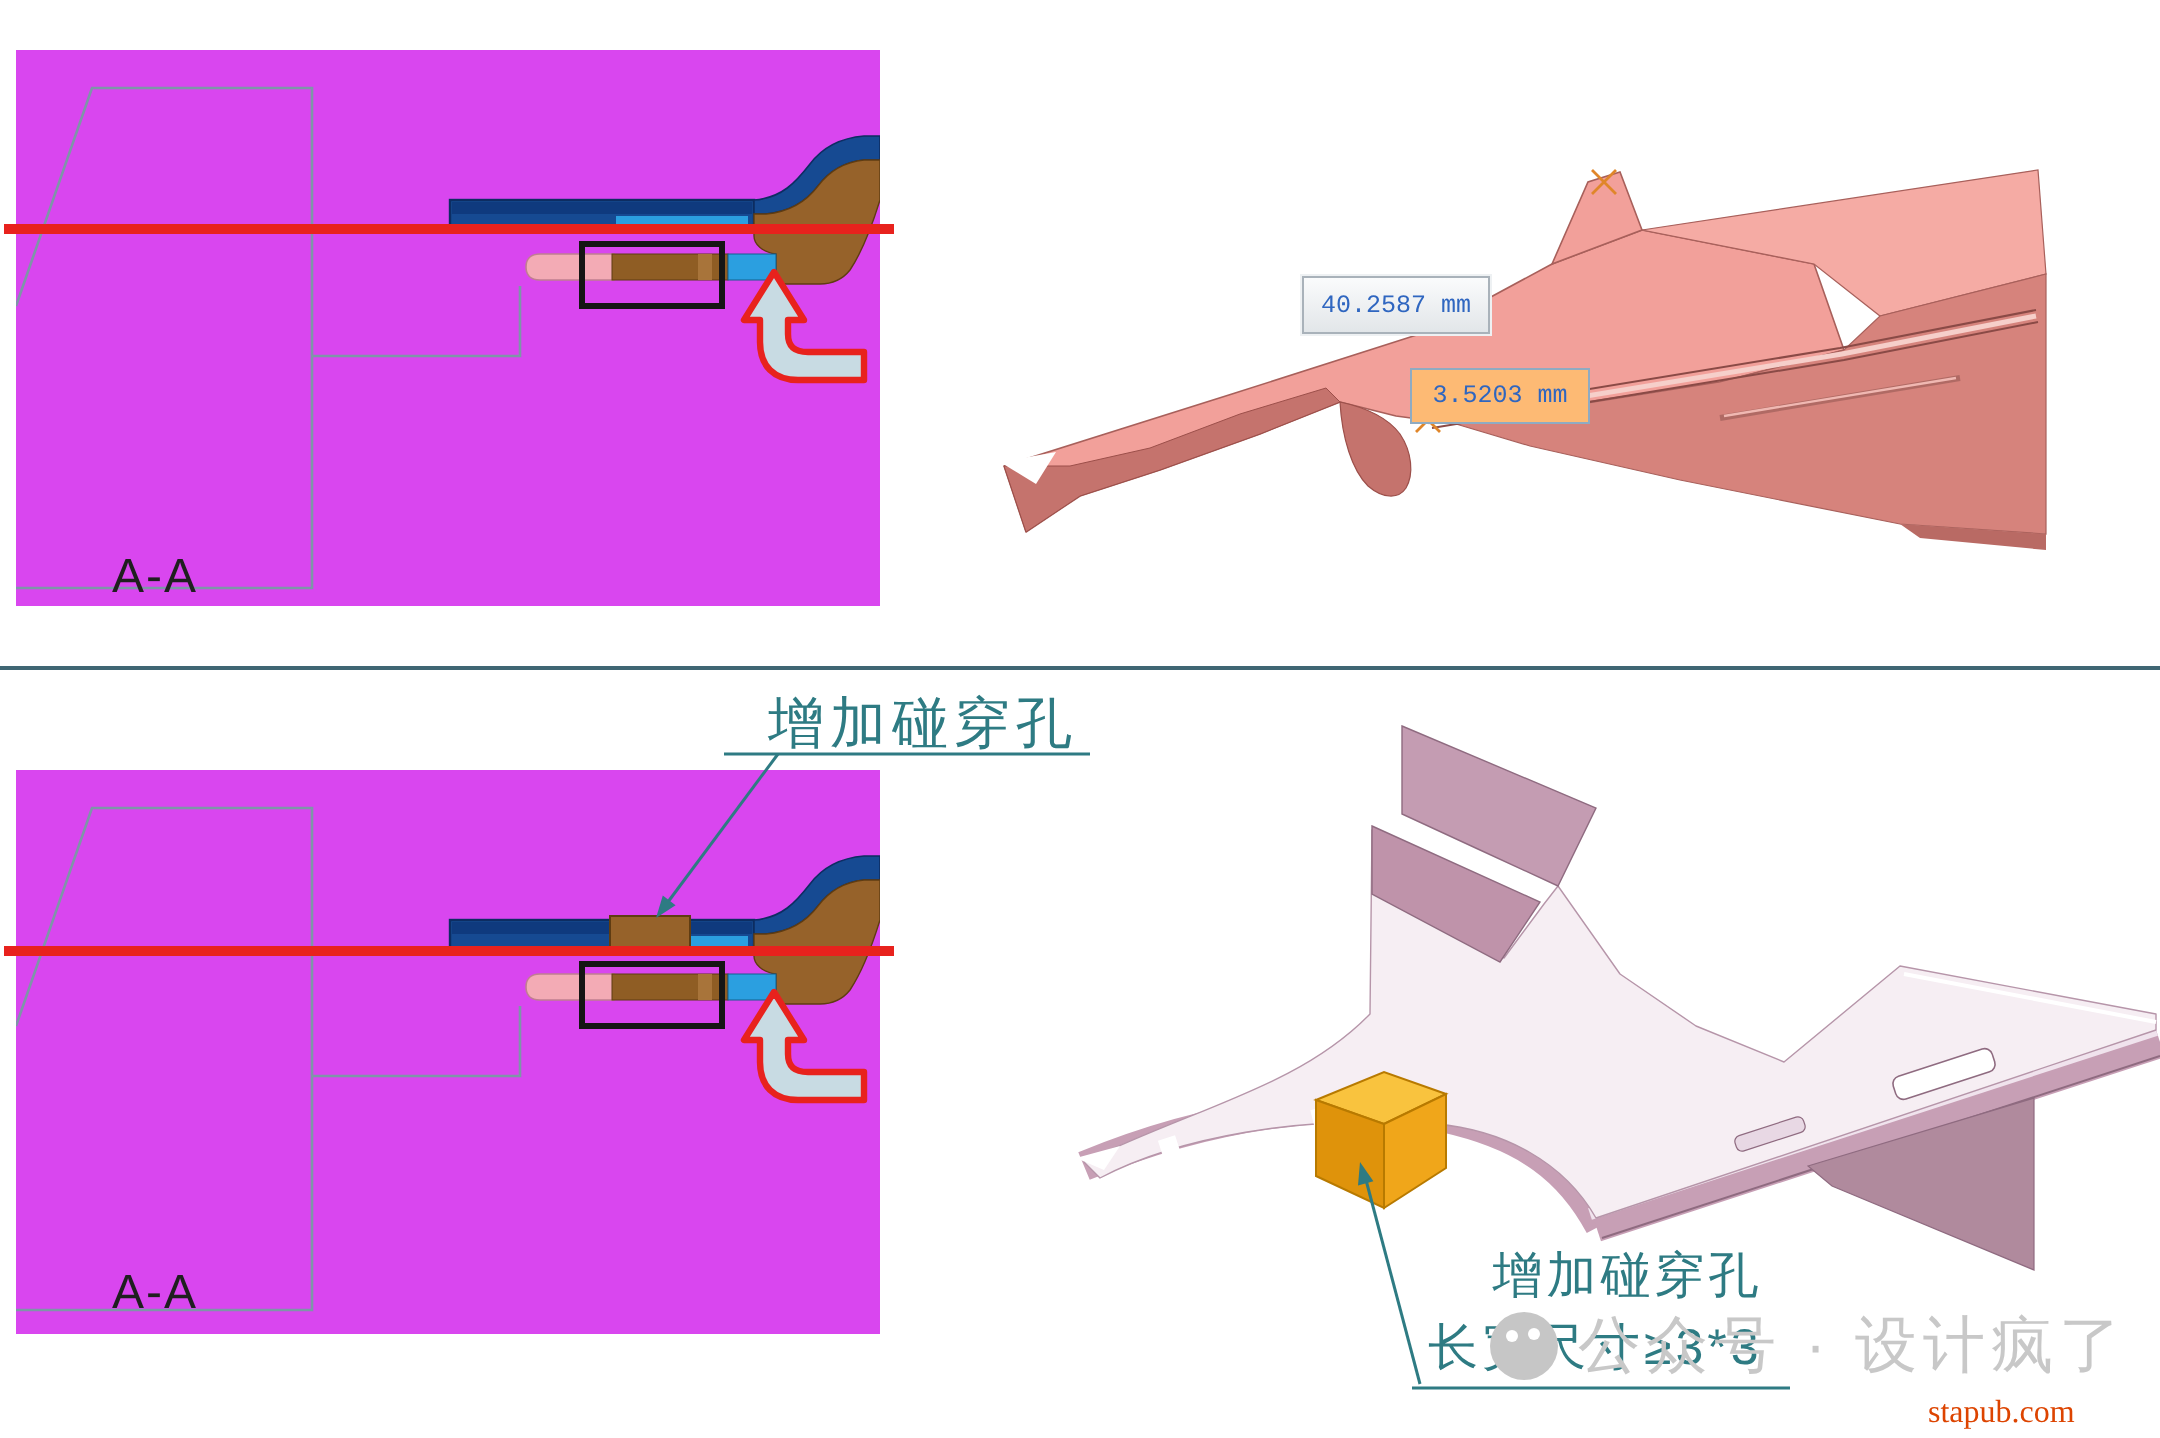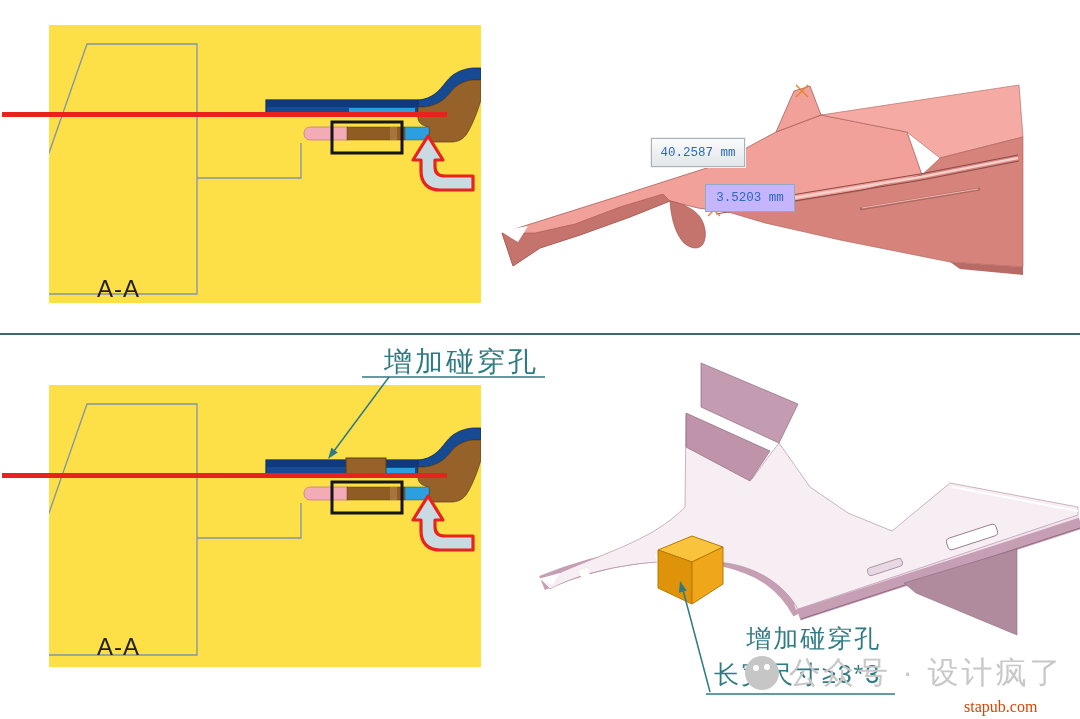--- a/index.html
+++ b/index.html
@@ -1,38 +1,38 @@
 <!DOCTYPE html>
 <html><head>
 <meta charset="utf-8">
 <style>
   html,body{margin:0;padding:0;background:#fff;}
   .page{position:relative;width:1080px;height:719px;background:#fff;overflow:hidden;
         font-family:"Liberation Sans","DejaVu Sans",sans-serif;}
-  .panel{position:absolute;background:#fde047;margin-left:41px;}
+  .panel{position:absolute;background:#d946ef;}
   .panel svg{display:block;width:100%;height:100%;}
   .tl{left:8px;top:25px;width:432px;height:278px;}
   .bl{left:8px;top:385px;width:432px;height:282px;}
   .view3d{position:absolute;}
   .tr{left:480px;top:5px;width:600px;height:310px;}
   .br{left:480px;top:355px;width:600px;height:364px;}
   .redline{position:absolute;left:2px;width:445px;height:5px;background:#e8221d;}
   .redline.top{top:112px;}
   .redline.bottom{top:473px;}
   .overlay{position:absolute;left:0;top:0;width:1080px;height:719px;pointer-events:none;}
   .aa{position:absolute;left:48px;font-size:24px;letter-spacing:1px;color:#1f1f1f;}
   .aa.t{top:250px;} .aa.b{top:248px;}
   .callout{position:absolute;color:#2e7b83;text-align:right;}
   .callout-top{left:384px;top:343px;font-size:28px;letter-spacing:3px;}
   .callout-br{left:714px;top:620px;font-size:25px;letter-spacing:2px;line-height:36px;}
   .dim{position:absolute;display:flex;align-items:center;justify-content:center;
        font-family:Liberation Mono, monospace;font-size:12.5px;color:#2f66c0;}
   .dim1{left:651px;top:138px;width:92px;height:27px;border:1px solid #a9b2ba;
         background:linear-gradient(#fafbfc,#e2e6e9);box-shadow:0 0 0 1px #eef1f3;}
-  .dim2{left:705px;top:184px;width:88px;height:26px;border:1px solid #8fabc2;background:#c4b5fd;}
+  .dim2{left:705px;top:184px;width:88px;height:26px;border:1px solid #8fabc2;background:#fdba74;}
   .watermark{position:absolute;left:743px;top:652px;display:flex;align-items:center;gap:8px;
              color:#c8c8c8;font-size:31px;letter-spacing:3px;white-space:nowrap;}
   .stapub{position:absolute;left:964px;top:698px;font-family:"Liberation Serif","DejaVu Serif",serif;
           font-size:16px;color:#dd4400;}
 </style>
 </head>
 <body>
 
 <div class="page">
 

